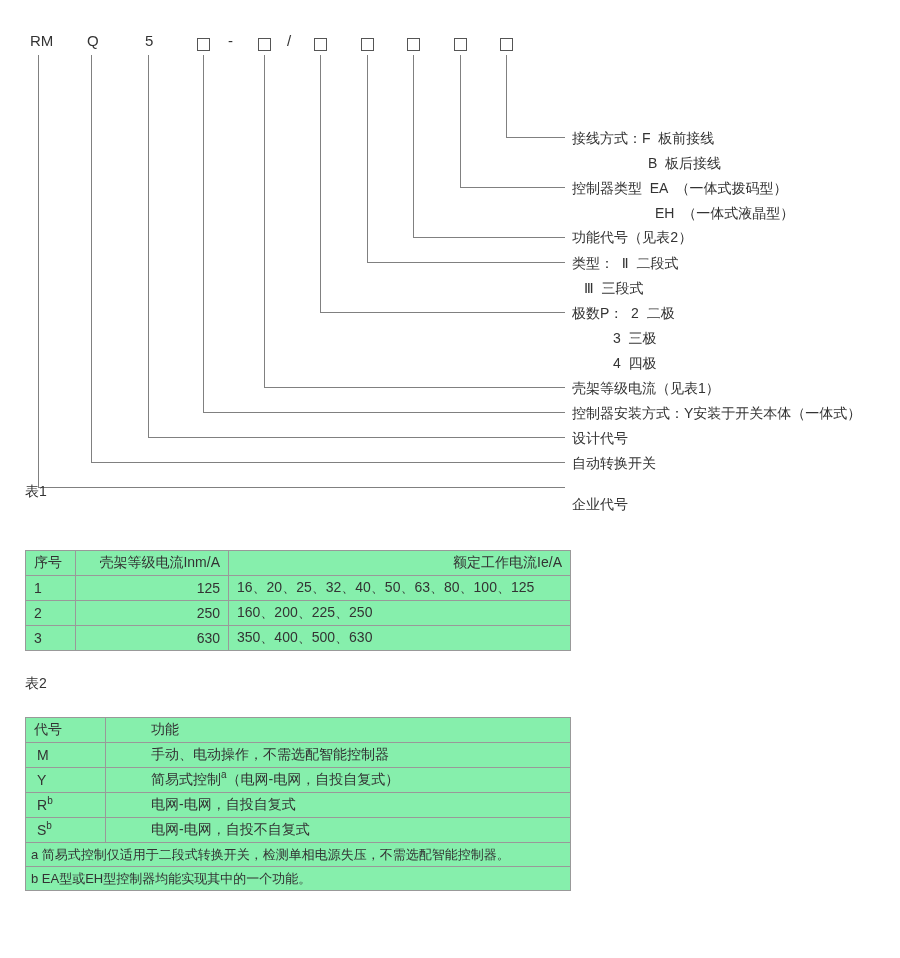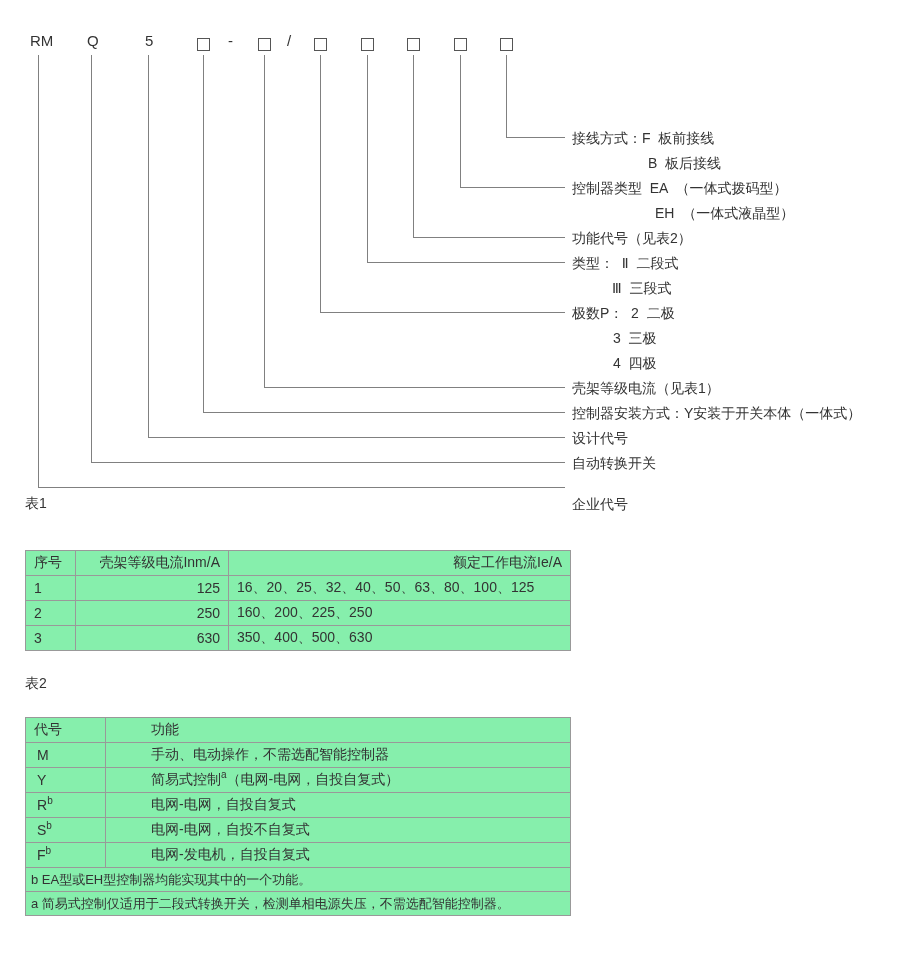--- a/index.html
+++ b/index.html
@@ -64,33 +64,33 @@
   <div class="lline" style="left:264px; width:301px; height:333px;"></div>
   <div class="lline" style="left:203px; width:362px; height:358px;"></div>
   <div class="lline" style="left:148px; width:417px; height:383px;"></div>
   <div class="lline" style="left:91px;  width:474px; height:408px;"></div>
   <div class="lline" style="left:38px;  width:527px; height:433px;"></div>
 
   <div class="callout" style="left:572px; top:128px;">接线方式：F  板前接线</div>
   <div class="callout" style="left:648px; top:153px;">B  板后接线</div>
   <div class="callout" style="left:572px; top:178px;">控制器类型  EA  （一体式拨码型）</div>
   <div class="callout" style="left:655px; top:203px;">EH  （一体式液晶型）</div>
-  <div class="callout" style="left:572px; top:228px;">功能代号（见表2）</div>
+  <div class="callout" style="left:572px; top:228px;font-family:Liberation Mono, monospace;">功能代号（见表2）</div>
   <div class="callout" style="left:572px; top:253px;">类型：  Ⅱ  二段式</div>
-  <div class="callout" style="left:612px; top:278px;text-align:right;">Ⅲ  三段式</div>
+  <div class="callout" style="left:584px; top:278px;text-align:right;">Ⅲ  三段式</div>
   <div class="callout" style="left:572px; top:303px;">极数P：  2  二极</div>
   <div class="callout" style="left:613px; top:328px;">3  三极</div>
   <div class="callout" style="left:613px; top:353px;">4  四极</div>
   <div class="callout" style="left:572px; top:378px;">壳架等级电流（见表1）</div>
   <div class="callout" style="left:572px; top:403px;">控制器安装方式：Y安装于开关本体（一体式）</div>
   <div class="callout" style="left:572px; top:428px;">设计代号</div>
   <div class="callout" style="left:572px; top:453px;">自动转换开关</div>
   <div class="callout" style="left:572px; top:478px;margin-top:16px;">企业代号</div>
 
-  <div class="tcaption" style="left:25px; top:495px;">表1</div>
+  <div class="tcaption" style="left:25px; top:483px;">表1</div>
 
   <table style="left:25px; top:550px; width:545px;">
     <colgroup>
         <col style="width:50px">
         <col style="width:153px">
         <col style="width:342px">
       </colgroup>
     <tbody>
       <tr>
         <th>序号</th>
@@ -136,26 +136,22 @@
         <td class="alf"><span>简易式控制</span><sup>a</sup><span>（电网-电网，自投自复式）</span></td>
       </tr>
       <tr>
         <td class="code-cell"><span>R</span><sup>b</sup></td>
         <td class="alf"><span>电网-电网，自投自复式</span><sup></sup><span></span></td>
       </tr>
       <tr>
         <td class="code-cell"><span>S</span><sup>b</sup></td>
         <td class="alf"><span>电网-电网，自投不自复式</span><sup></sup><span></span></td>
       </tr>
-      <tr>
-        <td class="code-cell"><span>F</span><sup>b</sup></td>
-        <td class="alf"><span>电网-发电机，自投自复式</span><sup></sup><span></span></td>
+      <tr class="note">
+        <td colspan="2">a 简易式控制仅适用于二段式转换开关，检测单相电源失压，不需选配智能控制器。</td>
       </tr>
       <tr class="note">
         <td colspan="2">b EA型或EH型控制器均能实现其中的一个功能。</td>
-      </tr>
-      <tr class="note">
-        <td colspan="2">a 简易式控制仅适用于二段式转换开关，检测单相电源失压，不需选配智能控制器。</td>
       </tr>
     </tbody>
   </table>
 
 </div>
 
 </body></html>

